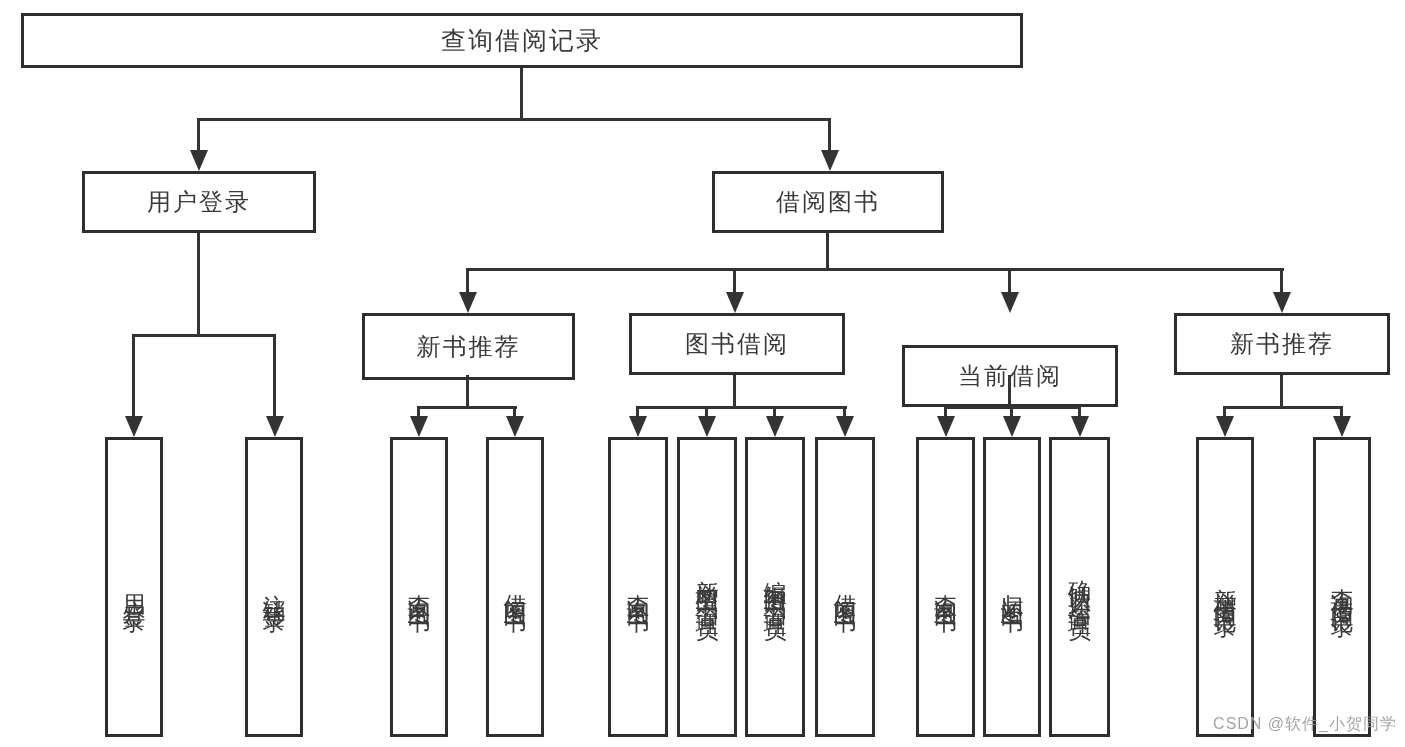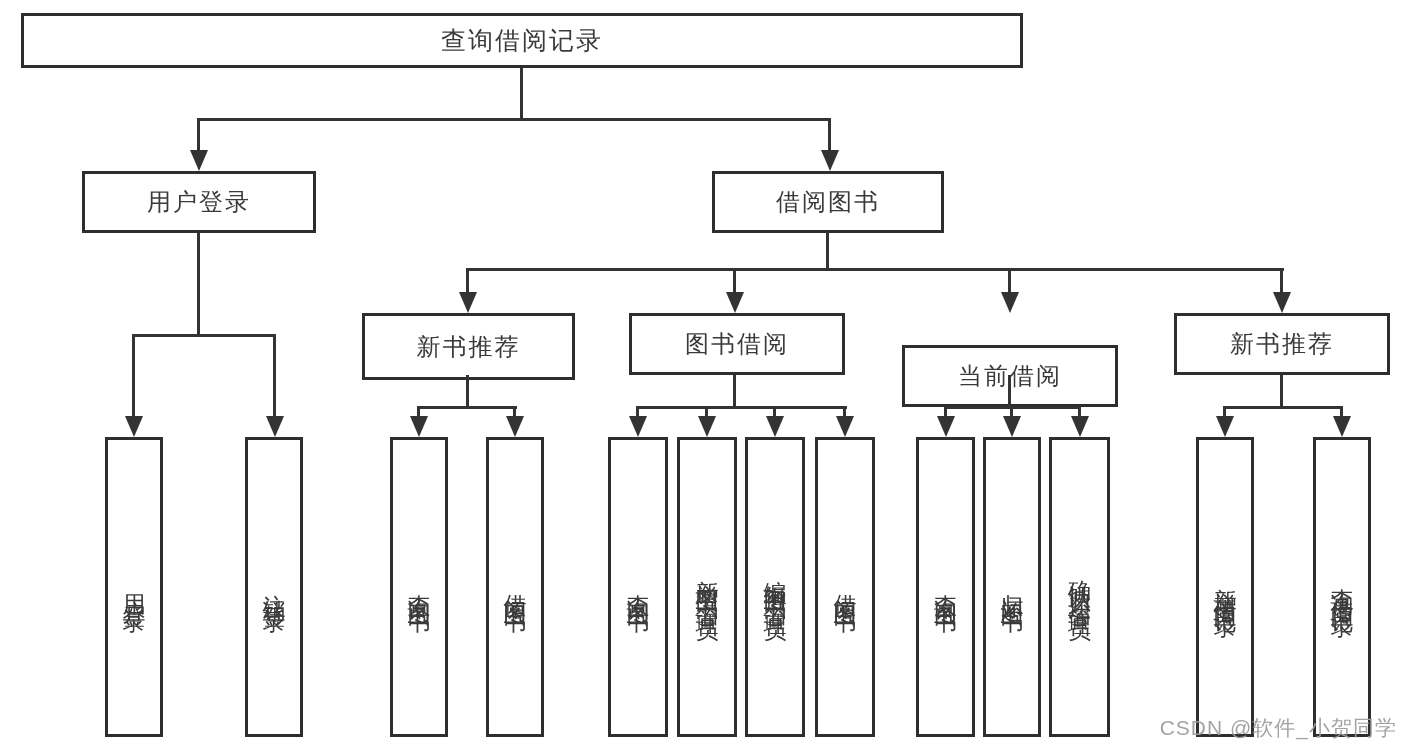--- a/index.html
+++ b/index.html
@@ -141,21 +141,21 @@
   #c-s30-drop { left: 1223px; top: 406px; height: 12px; }
   #a-s30      { left: 1216px; top: 416px; }
   #c-s31-drop { left: 1340px; top: 406px; height: 12px; }
   #a-s31      { left: 1333px; top: 416px; }
 
   
   #watermark {
     position: absolute;
     right: 8px;
     top: 714px;
-    font-size: 21px;
+    font-size: 16px;
     letter-spacing: 1px;
     color: rgba(158, 158, 158, 0.95);
     z-index: 5;
     white-space: nowrap;
   }
 </style>
 </head>
 <body>
 
 <div class="canvas">

